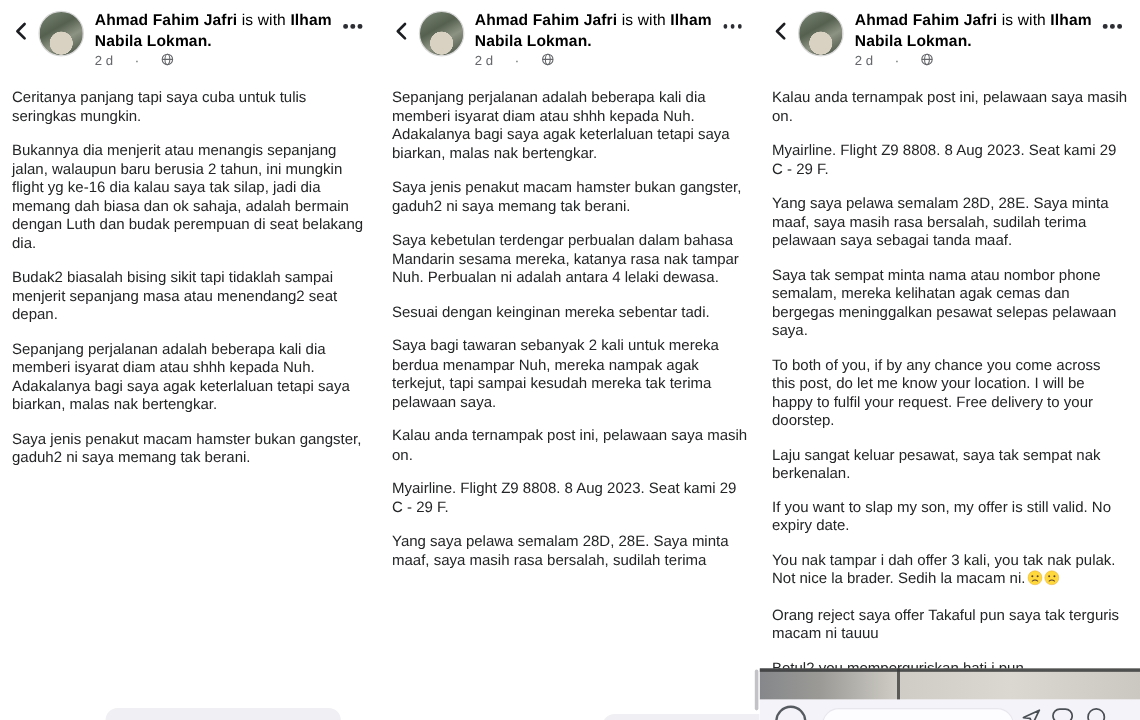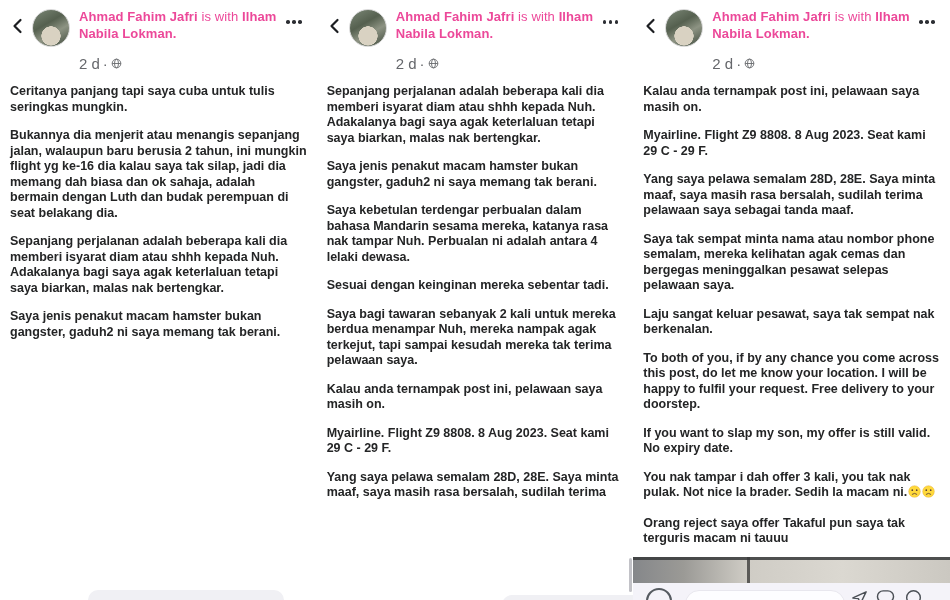--- a/index.html
+++ b/index.html
@@ -42,50 +42,49 @@
       linear-gradient(150deg,#7c8877 0%,#55604f 38%,#8d9383 62%,#3f4a3c 100%);
     border:0.5px solid #d8d8d8;
   }
   .head-text{
     margin-left:9px;
     width:214px;
   }
   .name-line{
     font-size:13px;
     line-height:17px;
-    color:#ec4899;
+    color:#000000;
     letter-spacing:.1px;
   }
   .name-line .bold{font-weight:bold;}
   .meta-line{
-    margin-top:13px;
-    font-size:15px;
+    margin-top:2px;
+    font-size:11px;
     color:#65676b;
     display:flex;
     align-items:center;
-    gap:3px;
+    gap:18px;
   }
   .more-btn{
     position:absolute;
     right:15px;top:16px;
     display:flex;gap:2.5px;
     padding:4px 0;
     cursor:pointer;
   }
   .more-btn i{
     width:3.5px;height:3.5px;border-radius:50%;
     background:#2c2e33;display:block;
   }
   
   .post-body{
     padding:12px 10px 0 10px;
     font-size:12.5px;
     line-height:15.5px;
     color:#242526;
-    font-weight:bold;
   }
   .post-body p{margin:0 0 13px 0;}
   .emoji-face{vertical-align:-2px;margin-left:1px;}
   
   .pill-partial{
     position:absolute;
     height:20px;border-radius:13px;
     background:#f0f0f4;
   }
   .pill-p1{left:88px;width:196px;bottom:-10px;}
@@ -161,20 +160,21 @@
       </div>
       <div class="more-btn">
           <i></i>
           <i></i>
           <i></i>
         </div>
     </div>
     <div class="post-body">
       <p>Ceritanya panjang tapi saya cuba untuk tulis seringkas mungkin.</p>
       <p>Bukannya dia menjerit atau menangis sepanjang jalan, walaupun baru berusia 2 tahun, ini mungkin flight yg ke-16 dia kalau saya tak silap, jadi dia memang dah biasa dan ok sahaja, adalah bermain dengan Luth dan budak perempuan di seat belakang dia.</p>
+      <p>Budak2 biasalah bising sikit tapi tidaklah sampai menjerit sepanjang masa atau menendang2 seat depan.</p>
       <p>Sepanjang perjalanan adalah beberapa kali dia memberi isyarat diam atau shhh kepada Nuh. Adakalanya bagi saya agak keterlaluan tetapi saya biarkan, malas nak bertengkar.</p>
       <p>Saya jenis penakut macam hamster bukan gangster, gaduh2 ni saya memang tak berani.</p>
     </div>
     <div class="pill-partial pill-p1"></div>
   </div>
 
   <div class="panel">
     <div class="post-header">
       <div class="back-btn">
         <span>
@@ -250,22 +250,22 @@
           <i></i>
           <i></i>
           <i></i>
         </div>
     </div>
     <div class="post-body">
       <p>Kalau anda ternampak post ini, pelawaan saya masih on.</p>
       <p>Myairline. Flight Z9 8808. 8 Aug 2023. Seat kami 29 C - 29 F.</p>
       <p>Yang saya pelawa semalam 28D, 28E. Saya minta maaf, saya masih rasa bersalah, sudilah terima pelawaan saya sebagai tanda maaf.</p>
       <p>Saya tak sempat minta nama atau nombor phone semalam, mereka kelihatan agak cemas dan bergegas meninggalkan pesawat selepas pelawaan saya.</p>
+      <p>To both of you, if by any chance you come across this post, do let me know your location. I will be happy to fulfil your request. Free delivery to your doorstep.</p>
       <p>Laju sangat keluar pesawat, saya tak sempat nak berkenalan.</p>
-      <p>To both of you, if by any chance you come across this post, do let me know your location. I will be happy to fulfil your request. Free delivery to your doorstep.</p>
       <p>If you want to slap my son, my offer is still valid. No expiry date.</p>
       <p><span>You nak tampar i dah offer 3 kali, you tak nak pulak. Not nice la brader. Sedih la macam ni.</span><span class="emoji-face"><svg width="13" height="13" viewBox="0 0 20 20">
               <circle cx="10" cy="10" r="9" fill="#ffd93b" stroke="#e0a63a" stroke-width="0.6"></circle>
               <circle cx="6.6" cy="8" r="1.3" fill="#5d4037"></circle>
               <circle cx="13.4" cy="8" r="1.3" fill="#5d4037"></circle>
               <path d="M6.5 14.2 Q10 11.2 13.5 14.2" stroke="#5d4037" stroke-width="1.3" fill="none" stroke-linecap="round"></path>
             </svg></span><span class="emoji-face"><svg width="13" height="13" viewBox="0 0 20 20">
               <circle cx="10" cy="10" r="9" fill="#ffd93b" stroke="#e0a63a" stroke-width="0.6"></circle>
               <circle cx="6.6" cy="8" r="1.3" fill="#5d4037"></circle>
               <circle cx="13.4" cy="8" r="1.3" fill="#5d4037"></circle>

